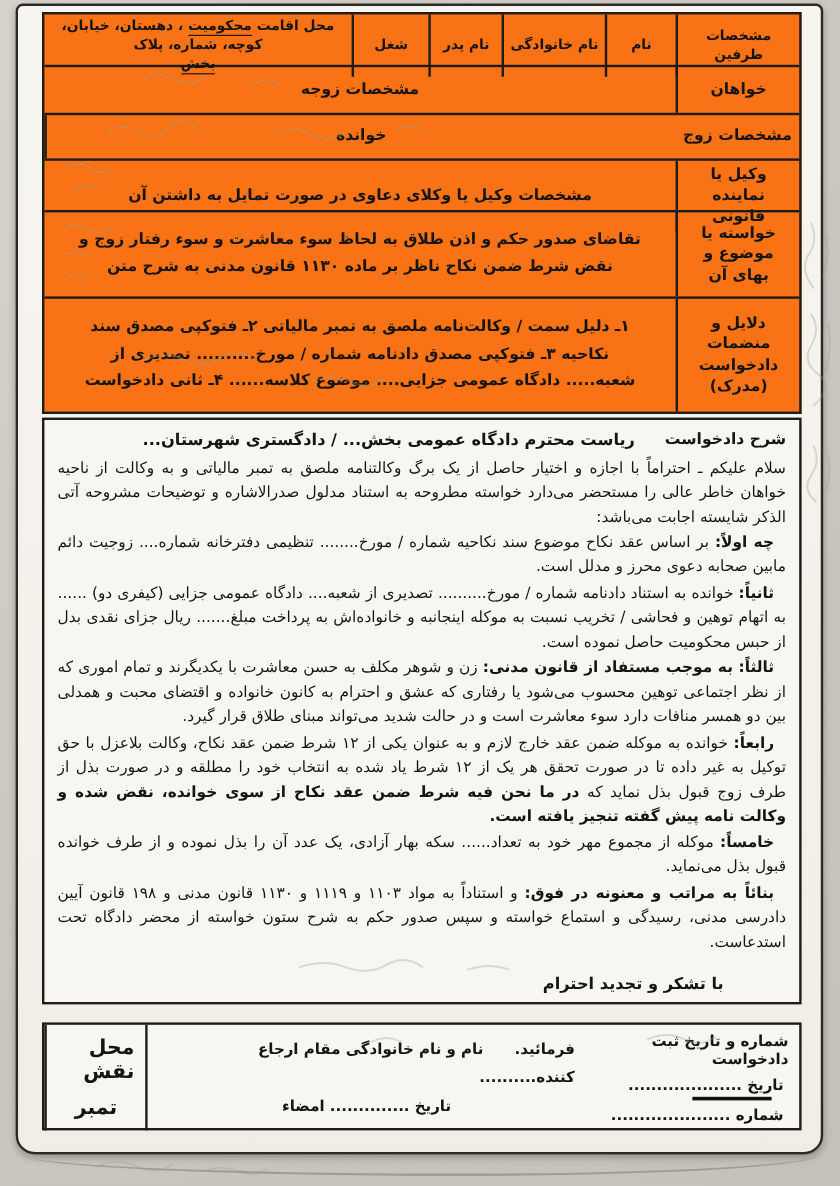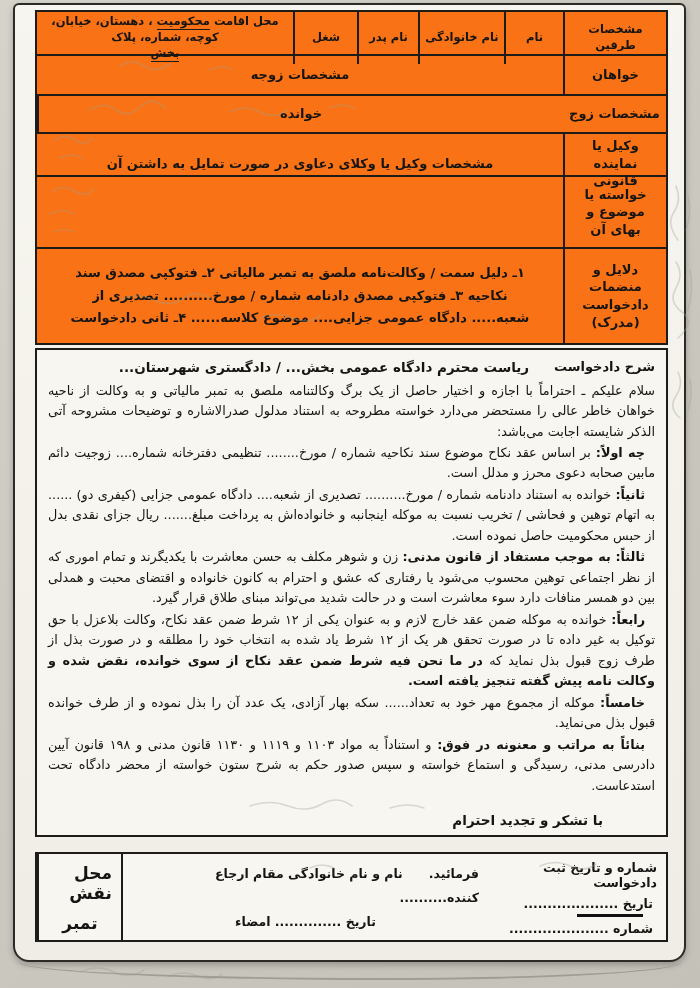--- a/index.html
+++ b/index.html
@@ -123,20 +123,21 @@
     <div class="cell sep label-cell">خوانده</div>
   </div>
 
   <div class="t-row lbl-row row-attorney">
     <div class="cell sep label-cell">وکیل یا نماینده قانونی</div>
     <div class="cell value-cell">مشخصات وکیل یا وکلای دعاوی در صورت تمایل به داشتن آن</div>
   </div>
 
   <div class="t-row lbl-row row-claim">
     <div class="cell sep label-cell">خواسته یا موضوع و بهای آن</div>
+    <div class="cell value-cell">تقاضای صدور حکم و اذن طلاق به لحاظ سوء معاشرت و سوء رفتار زوج و نقض شرط ضمن نکاح ناظر بر ماده ۱۱۳۰ قانون مدنی به شرح متن</div>
   </div>
 
   <div class="t-row lbl-row row-evidence">
     <div class="cell sep label-cell">دلایل و منضمات دادخواست (مدرک)</div>
     <div class="cell value-cell">۱ـ دلیل سمت / وکالت‌نامه ملصق به تمبر مالیاتی ۲ـ فتوکپی مصدق سند نکاحیه ۳ـ فتوکپی مصدق دادنامه شماره / مورخ.......... تصدیری از شعبه..... دادگاه عمومی جزایی.... موضوع کلاسه...... ۴ـ ثانی دادخواست</div>
   </div>
 
 </div>
 
 <div class="body-box">

